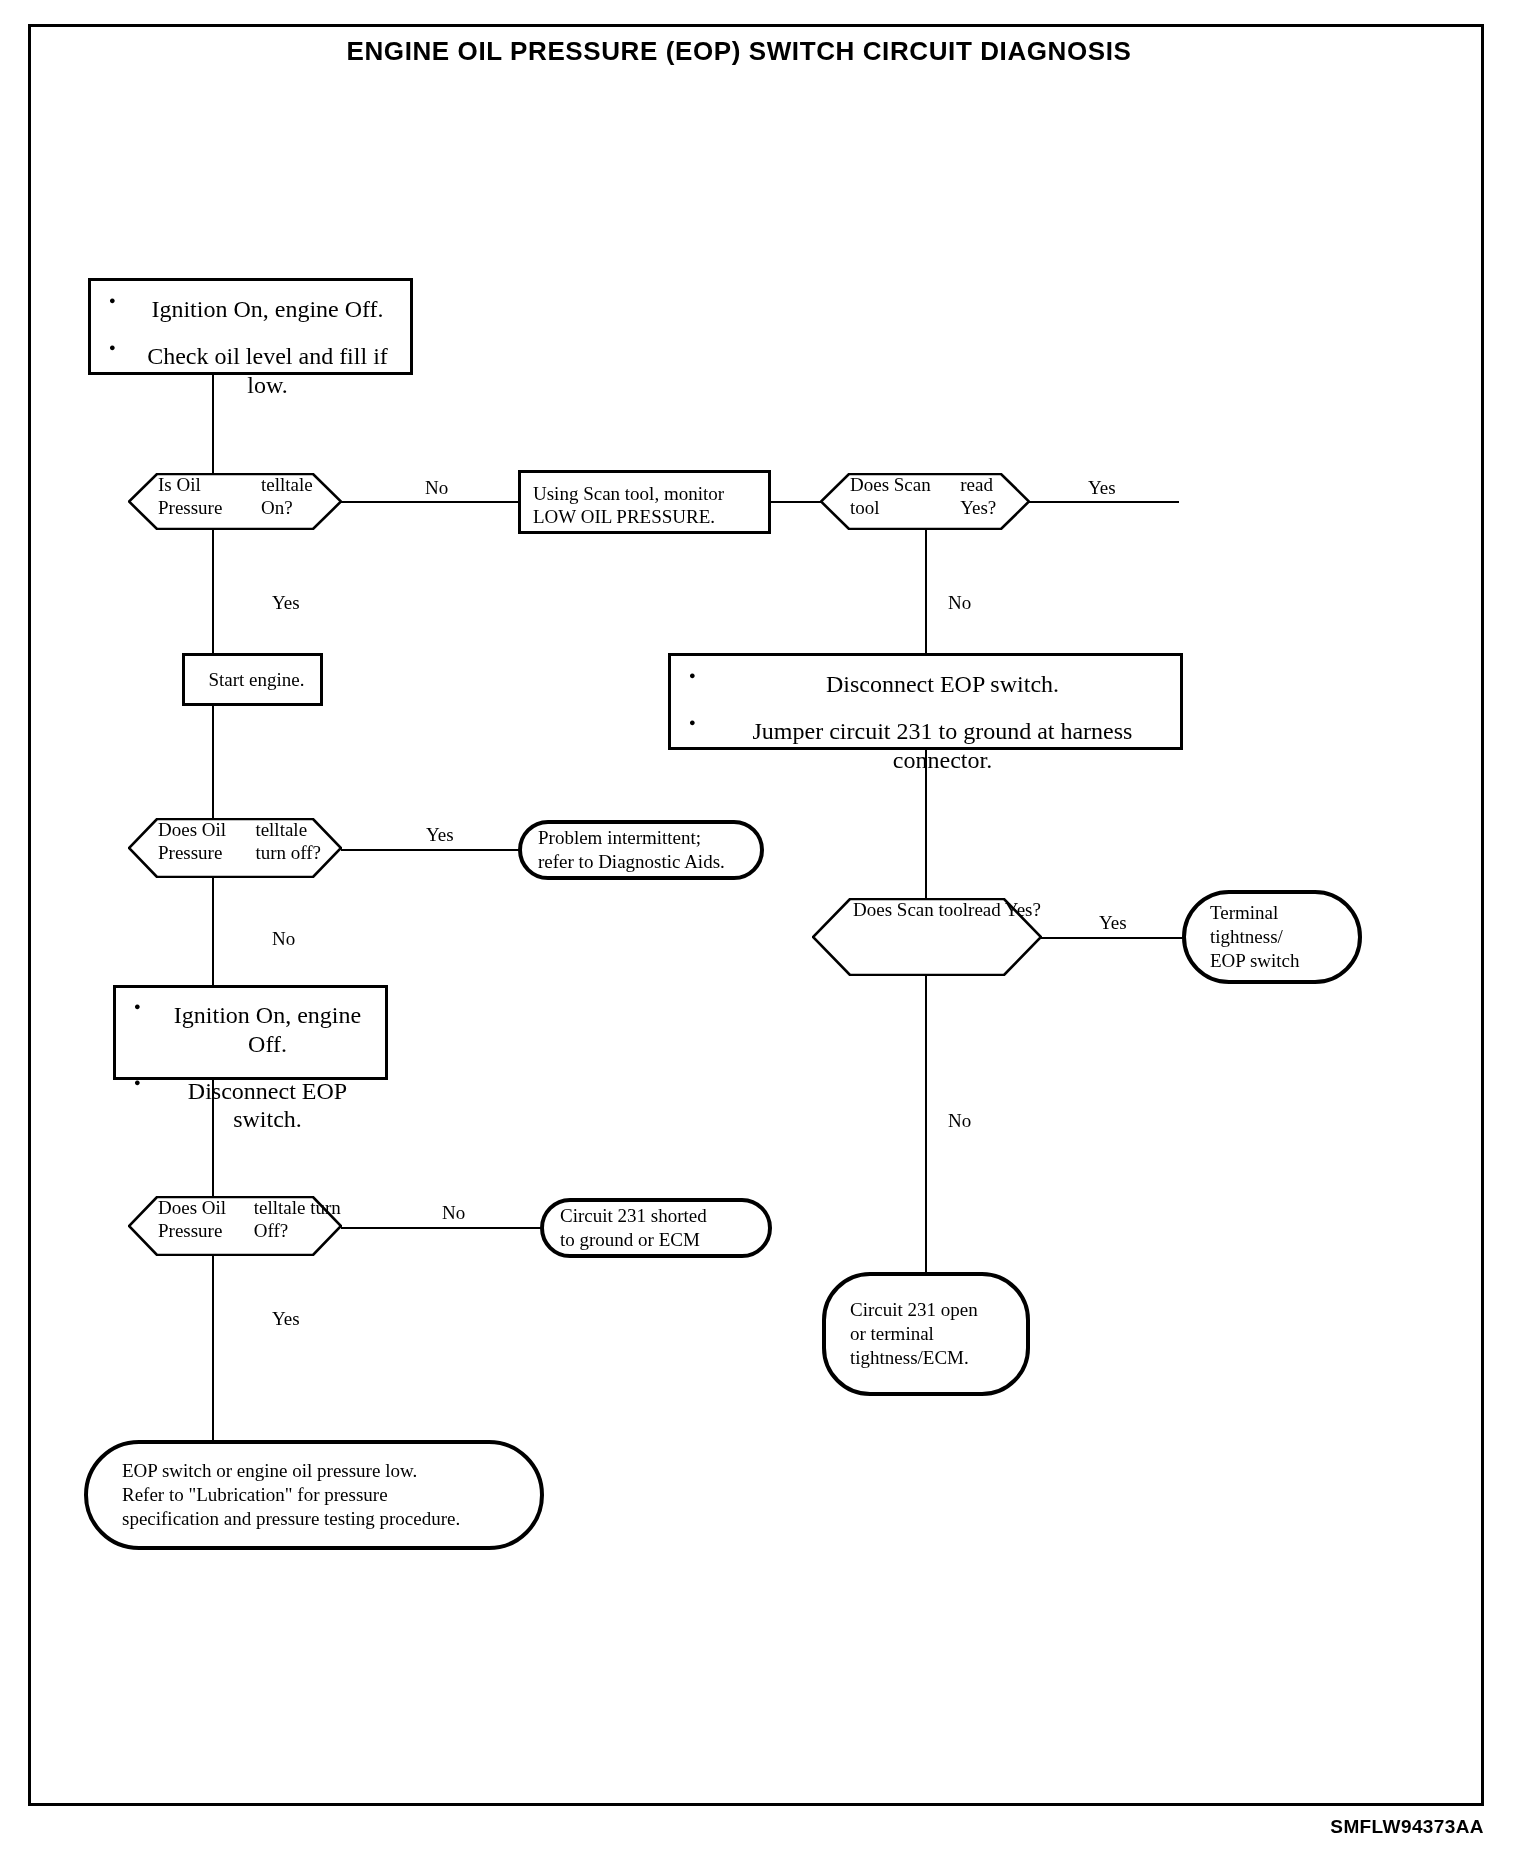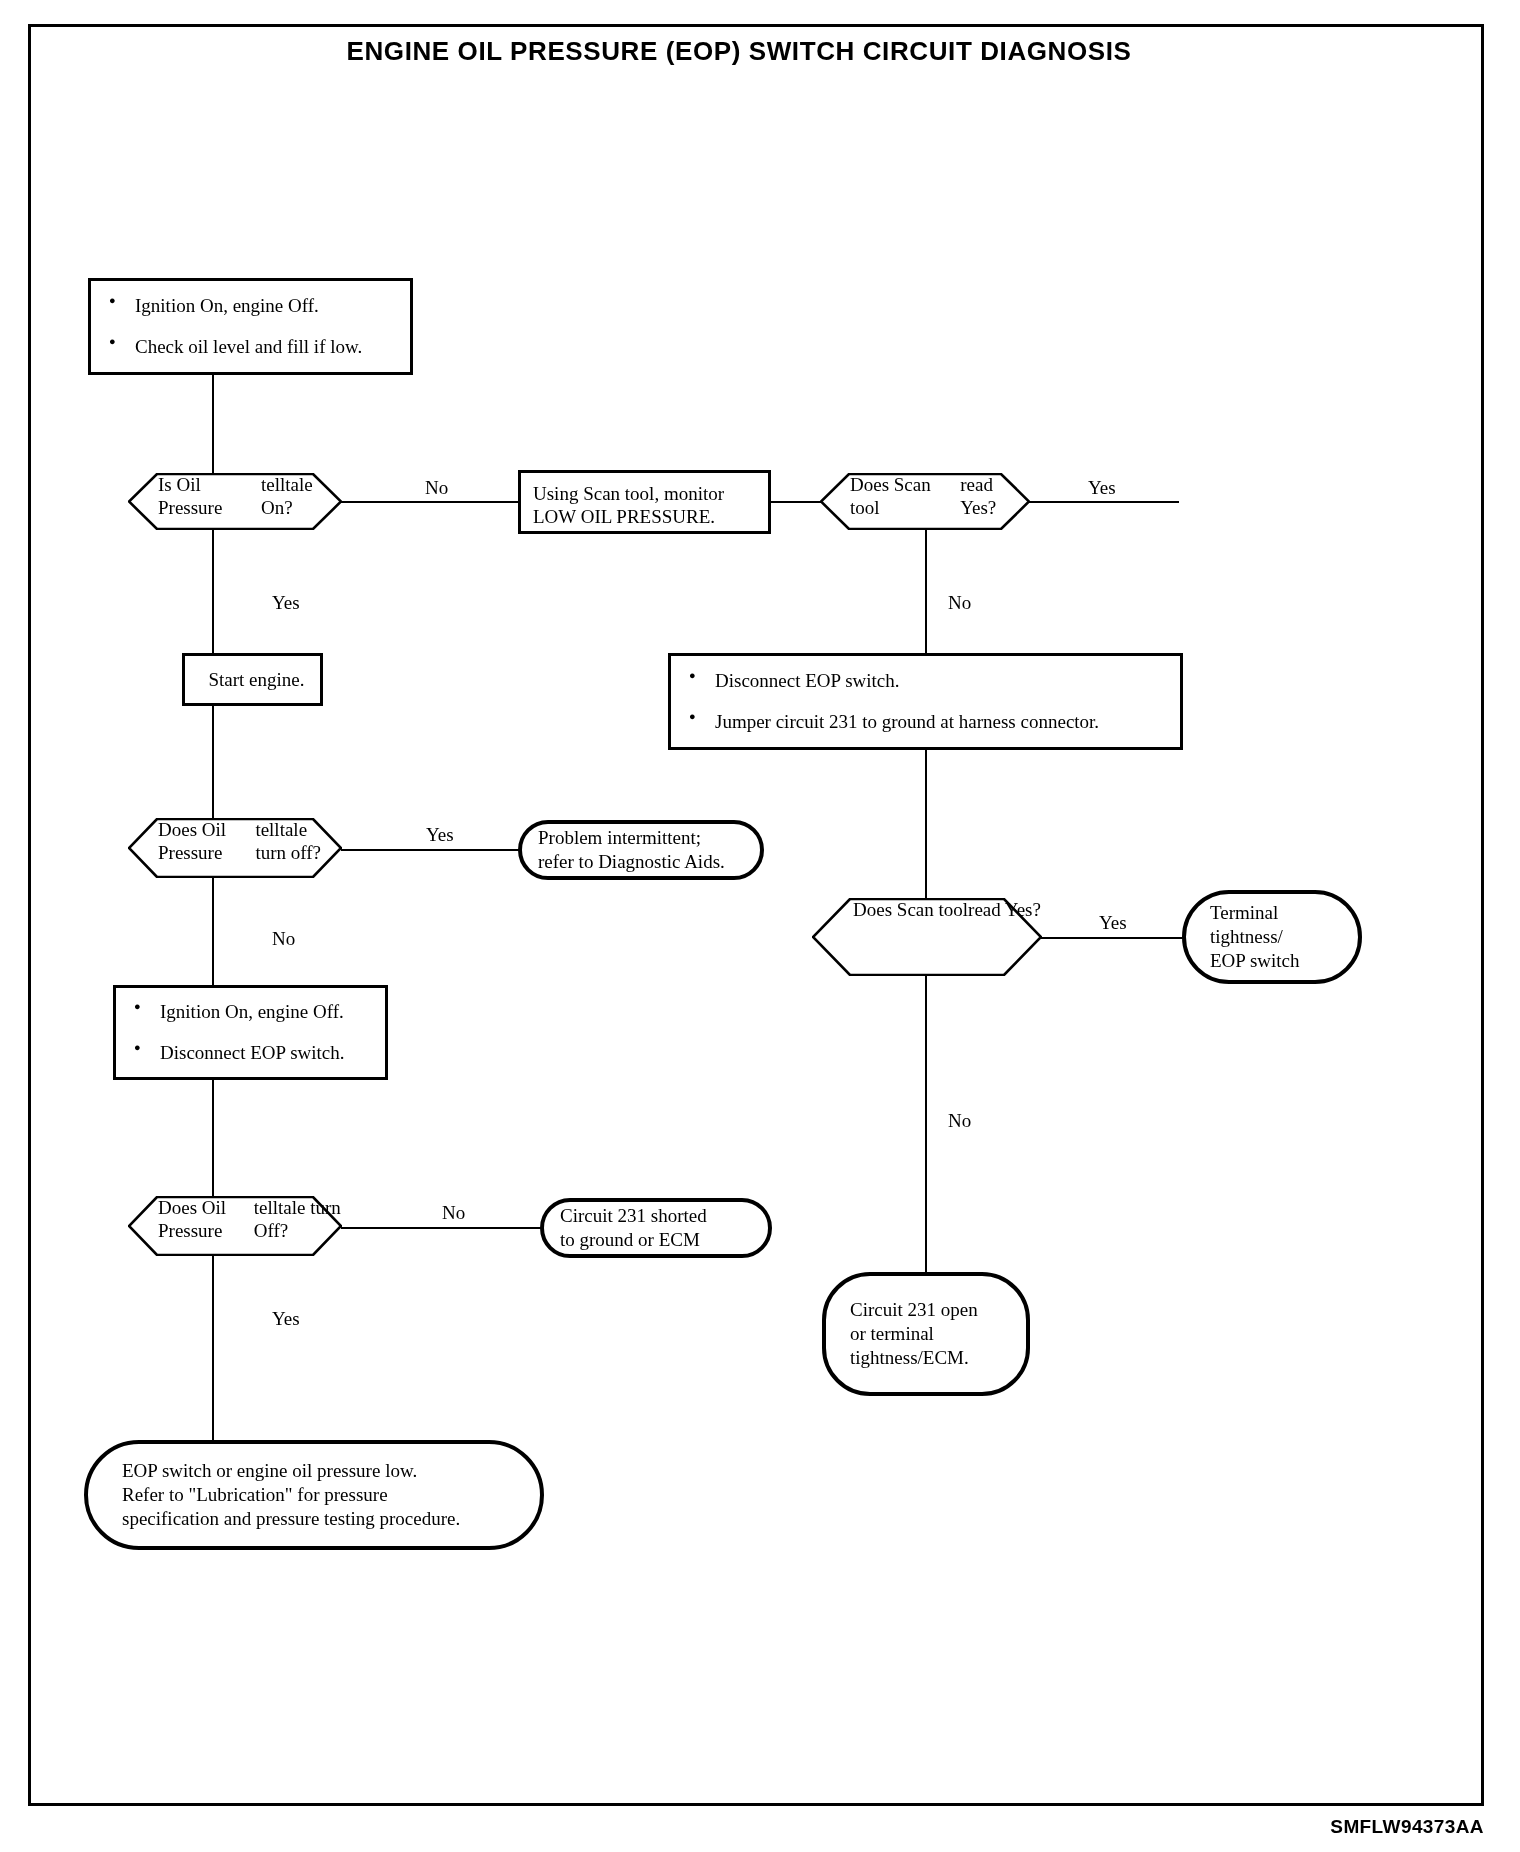--- a/index.html
+++ b/index.html
@@ -15,21 +15,21 @@
          font-family:"Liberation Sans",sans-serif;font-weight:bold;
          font-size:26px;letter-spacing:0.6px;white-space:nowrap;margin-left:11px;}
 
   .node{position:absolute;box-sizing:border-box;}
 
   
   .rect{border:3px solid #000;background:#fff;}
 
   
   .bul{list-style:none;margin:0;padding:0;}
-  .bul li{position:relative;padding-left:30px;font-size:19px;line-height:1.2;}
+  .bul li{position:relative;padding-left:30px;font-size:24px;line-height:1.2;text-align:center;}
   .bul li:before{content:"\25CF";position:absolute;left:4px;top:-1px;font-size:11px;}
 
   .ptext{font-size:19px;line-height:1.22;}
 
   
   .stad{border:4px solid #000;background:#fff;display:flex;align-items:center;}
   .stad .inner{font-size:19px;line-height:1.26;padding:0 16px;width:100%;}
 
   
   .hex{position:absolute;}

